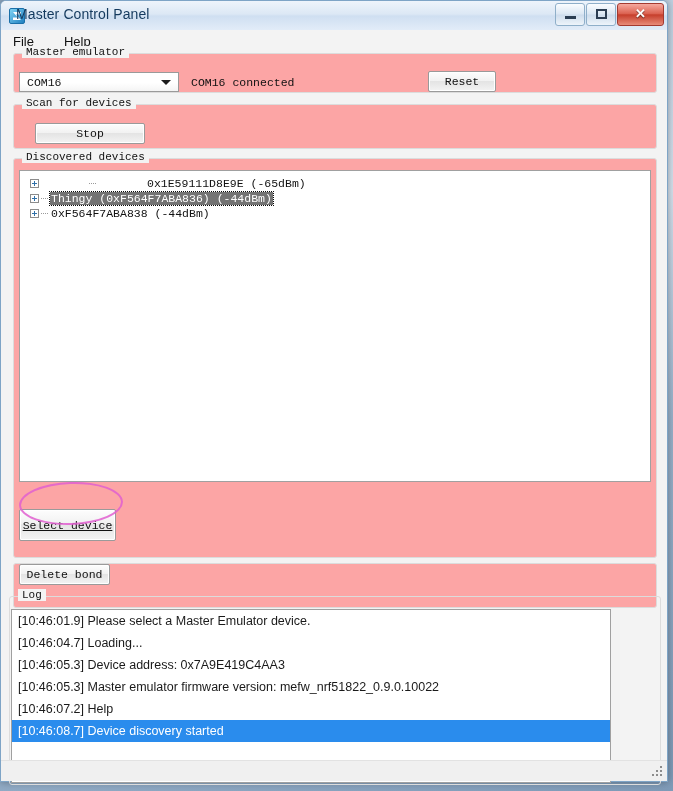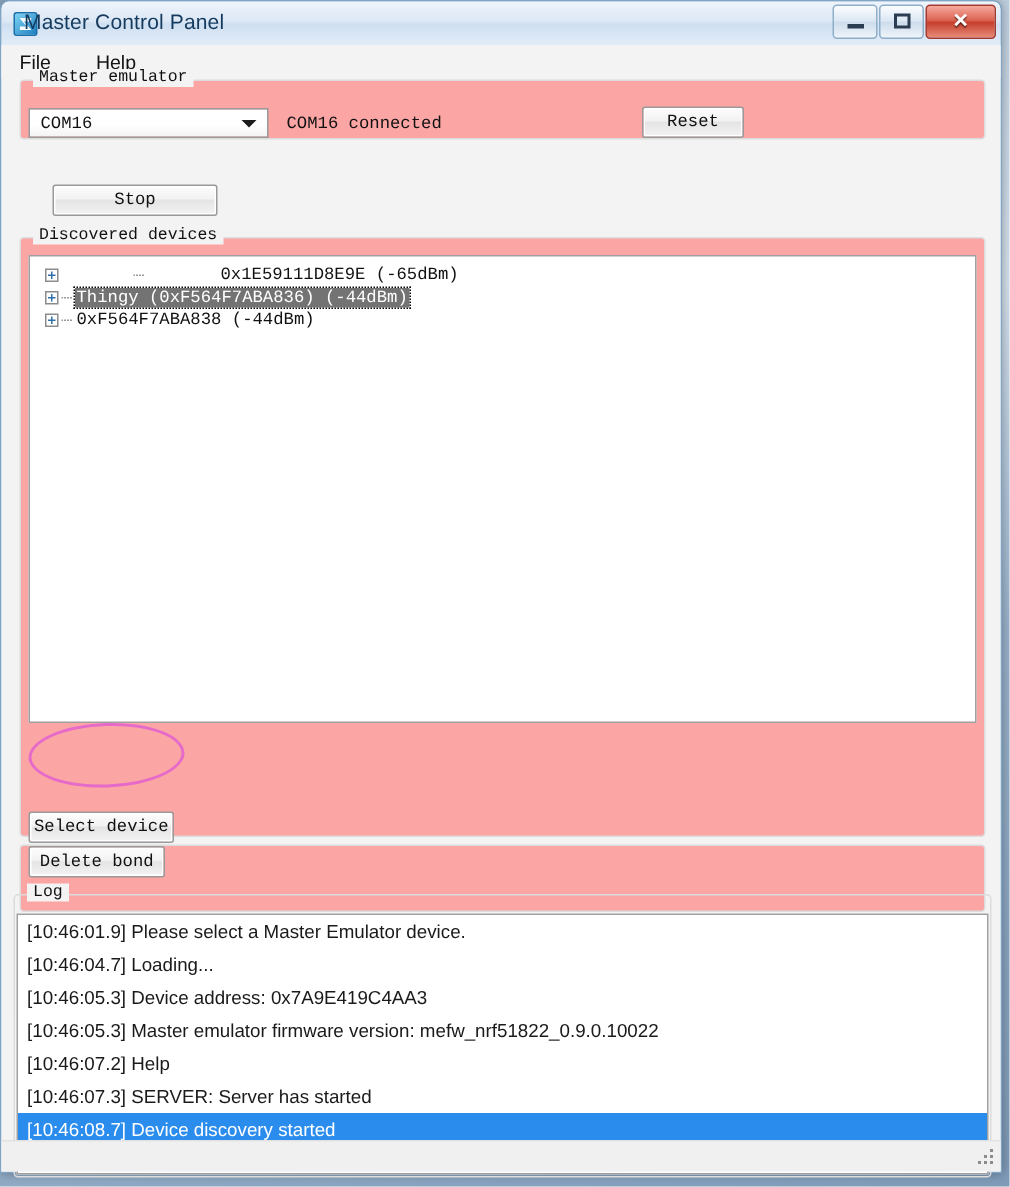--- a/index.html
+++ b/index.html
@@ -269,20 +269,23 @@
     <div class="group" style="left:12px; top:23px; width:644px; height:40px;">
       <div class="legend">Master emulator</div>
     </div>
     <div class="combo" style="left:18px; top:42px; width:160px; height:20px;">
       <span>COM16</span>
       <span class="arrow"></span>
     </div>
     <div class="static-text" style="left:190px; top:46px;">COM16 connected</div>
     <div class="btn" style="position:absolute; left:379px; top:41px; width:68px; height:21px;margin-left:48px;">Reset</div>
 
+    <div class="group" style="left:12px; top:74px; width:644px; height:45px;">
+      <div class="legend">Scan for devices</div>
+    </div>
     <div class="btn" style="position:absolute; left:34px; top:93px; width:110px; height:21px;">Stop</div>
 
     <div class="group" style="left:12px; top:128px; width:644px; height:400px;">
       <div class="legend">Discovered devices</div>
     </div>
 
     <div class="listbox" style="left:18px; top:140px; width:632px; height:312px;">
 
       <div class="tree-row" style="margin-top:5px;gap:48px;">
         <span class="expander"></span>
@@ -296,36 +299,35 @@
         <span class="tree-label">Thingy (0xF564F7ABA836) (-44dBm)</span>
       </div>
 
       <div class="tree-row">
         <span class="expander"></span>
         <span class="dots"></span>
         <span class="tree-label">0xF564F7ABA838  (-44dBm)</span>
       </div>
     </div>
 
-    <div class="btn" style="position:absolute; left:18px; top:511px; width:97px; height:21px;">Select device</div>
+    <div class="btn" style="position:absolute; left:18px; top:479px; width:97px; height:32px;text-decoration:underline;">Select device</div>
 
     <div class="group" style="left:12px; top:533px; width:644px; height:45px;"></div>
     <div class="btn" style="position:absolute; left:18px; top:534px; width:91px; height:21px;">Delete bond</div>
 
     <div class="group" style="left:8px; top:566px; width:652px; height:189px; background:transparent; border-color:#dcdcdc;">
       <div class="legend">Log</div>
     </div>
 
-    <div class="logbox" style="left:10px; top:579px; width:648px; height:174px;">
+    <div class="logbox" style="left:10px; top:579px; width:600px; height:174px;">
       <div class="log-row">[10:46:01.9] Please select a Master Emulator device.</div>
       <div class="log-row">[10:46:04.7] Loading...</div>
       <div class="log-row">[10:46:05.3] Device address: 0x7A9E419C4AA3</div>
       <div class="log-row">[10:46:05.3] Master emulator firmware version: mefw_nrf51822_0.9.0.10022</div>
       <div class="log-row">[10:46:07.2] Help</div>
-      <div class="log-row">[10:46:07.3] SERVER: Server has started</div>
       <div class="log-row selected">[10:46:08.7] Device discovery started</div>
     </div>
 
     <div id="statusbar">
       <div id="grip">
         <i style="left:9px; top:1px;"></i>
         <i style="left:5px; top:5px;"></i>
           <i style="left:9px; top:5px;"></i>
         <i style="left:1px; top:9px;"></i>
           <i style="left:5px; top:9px;"></i>

